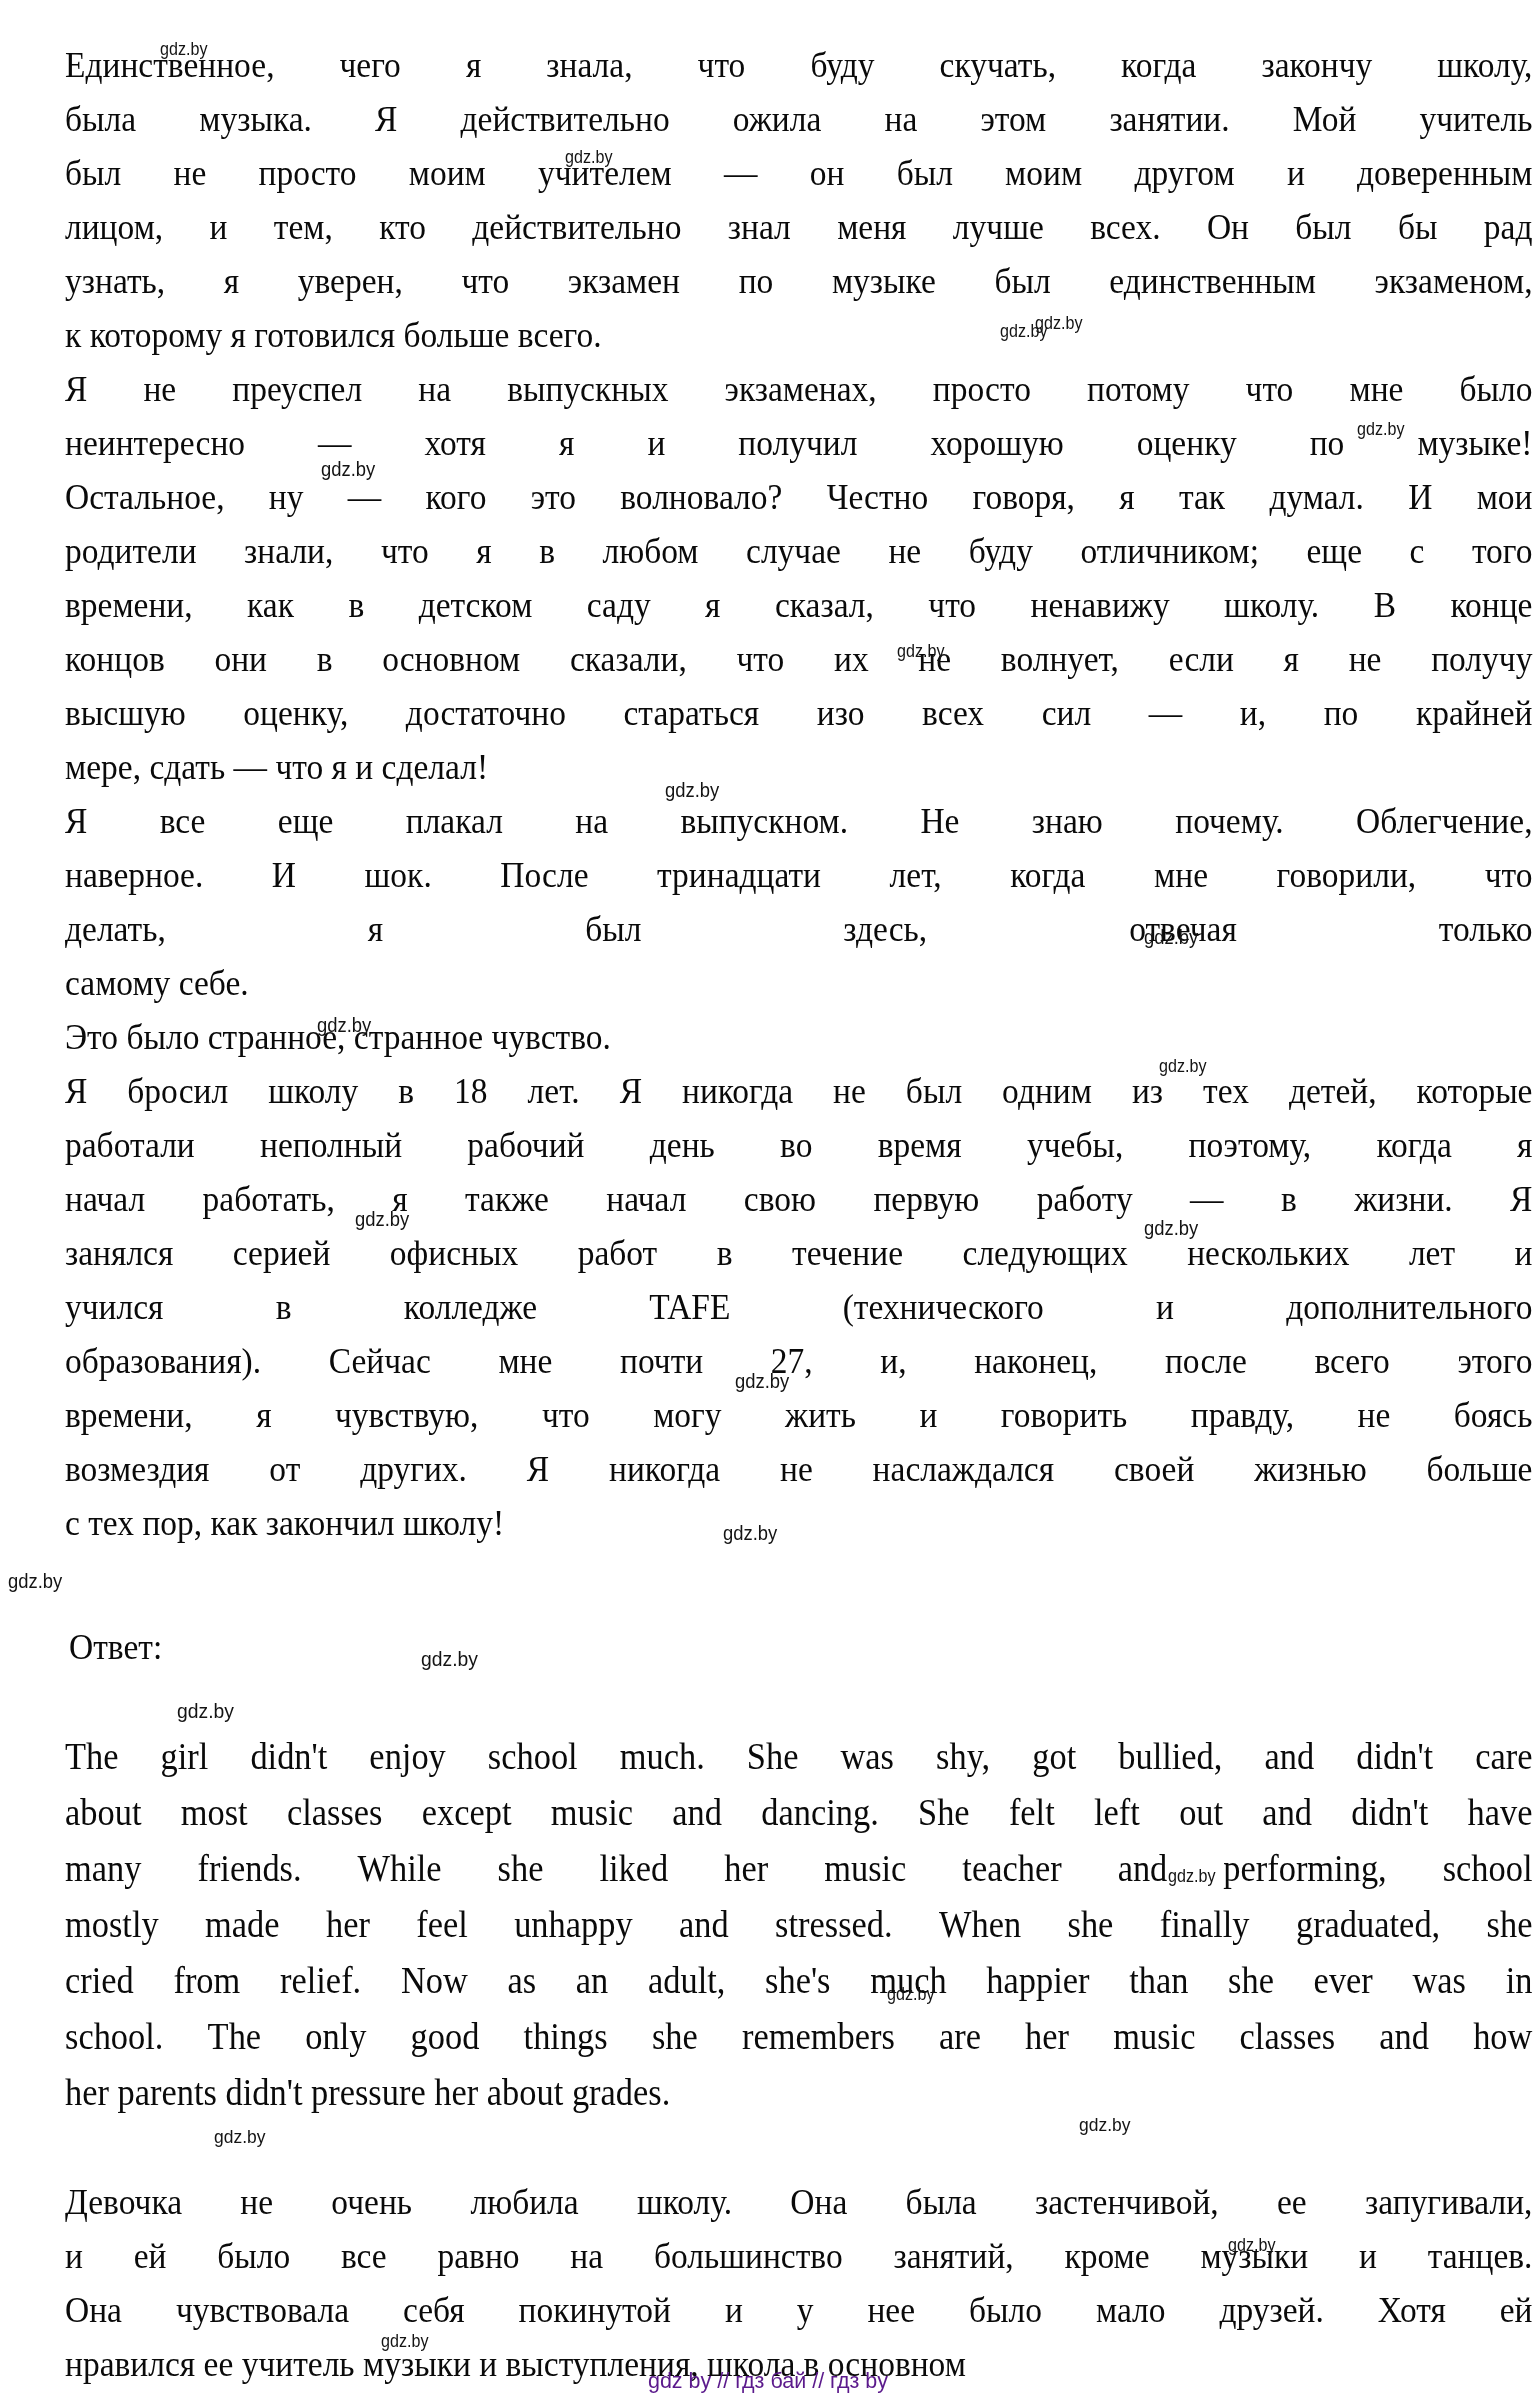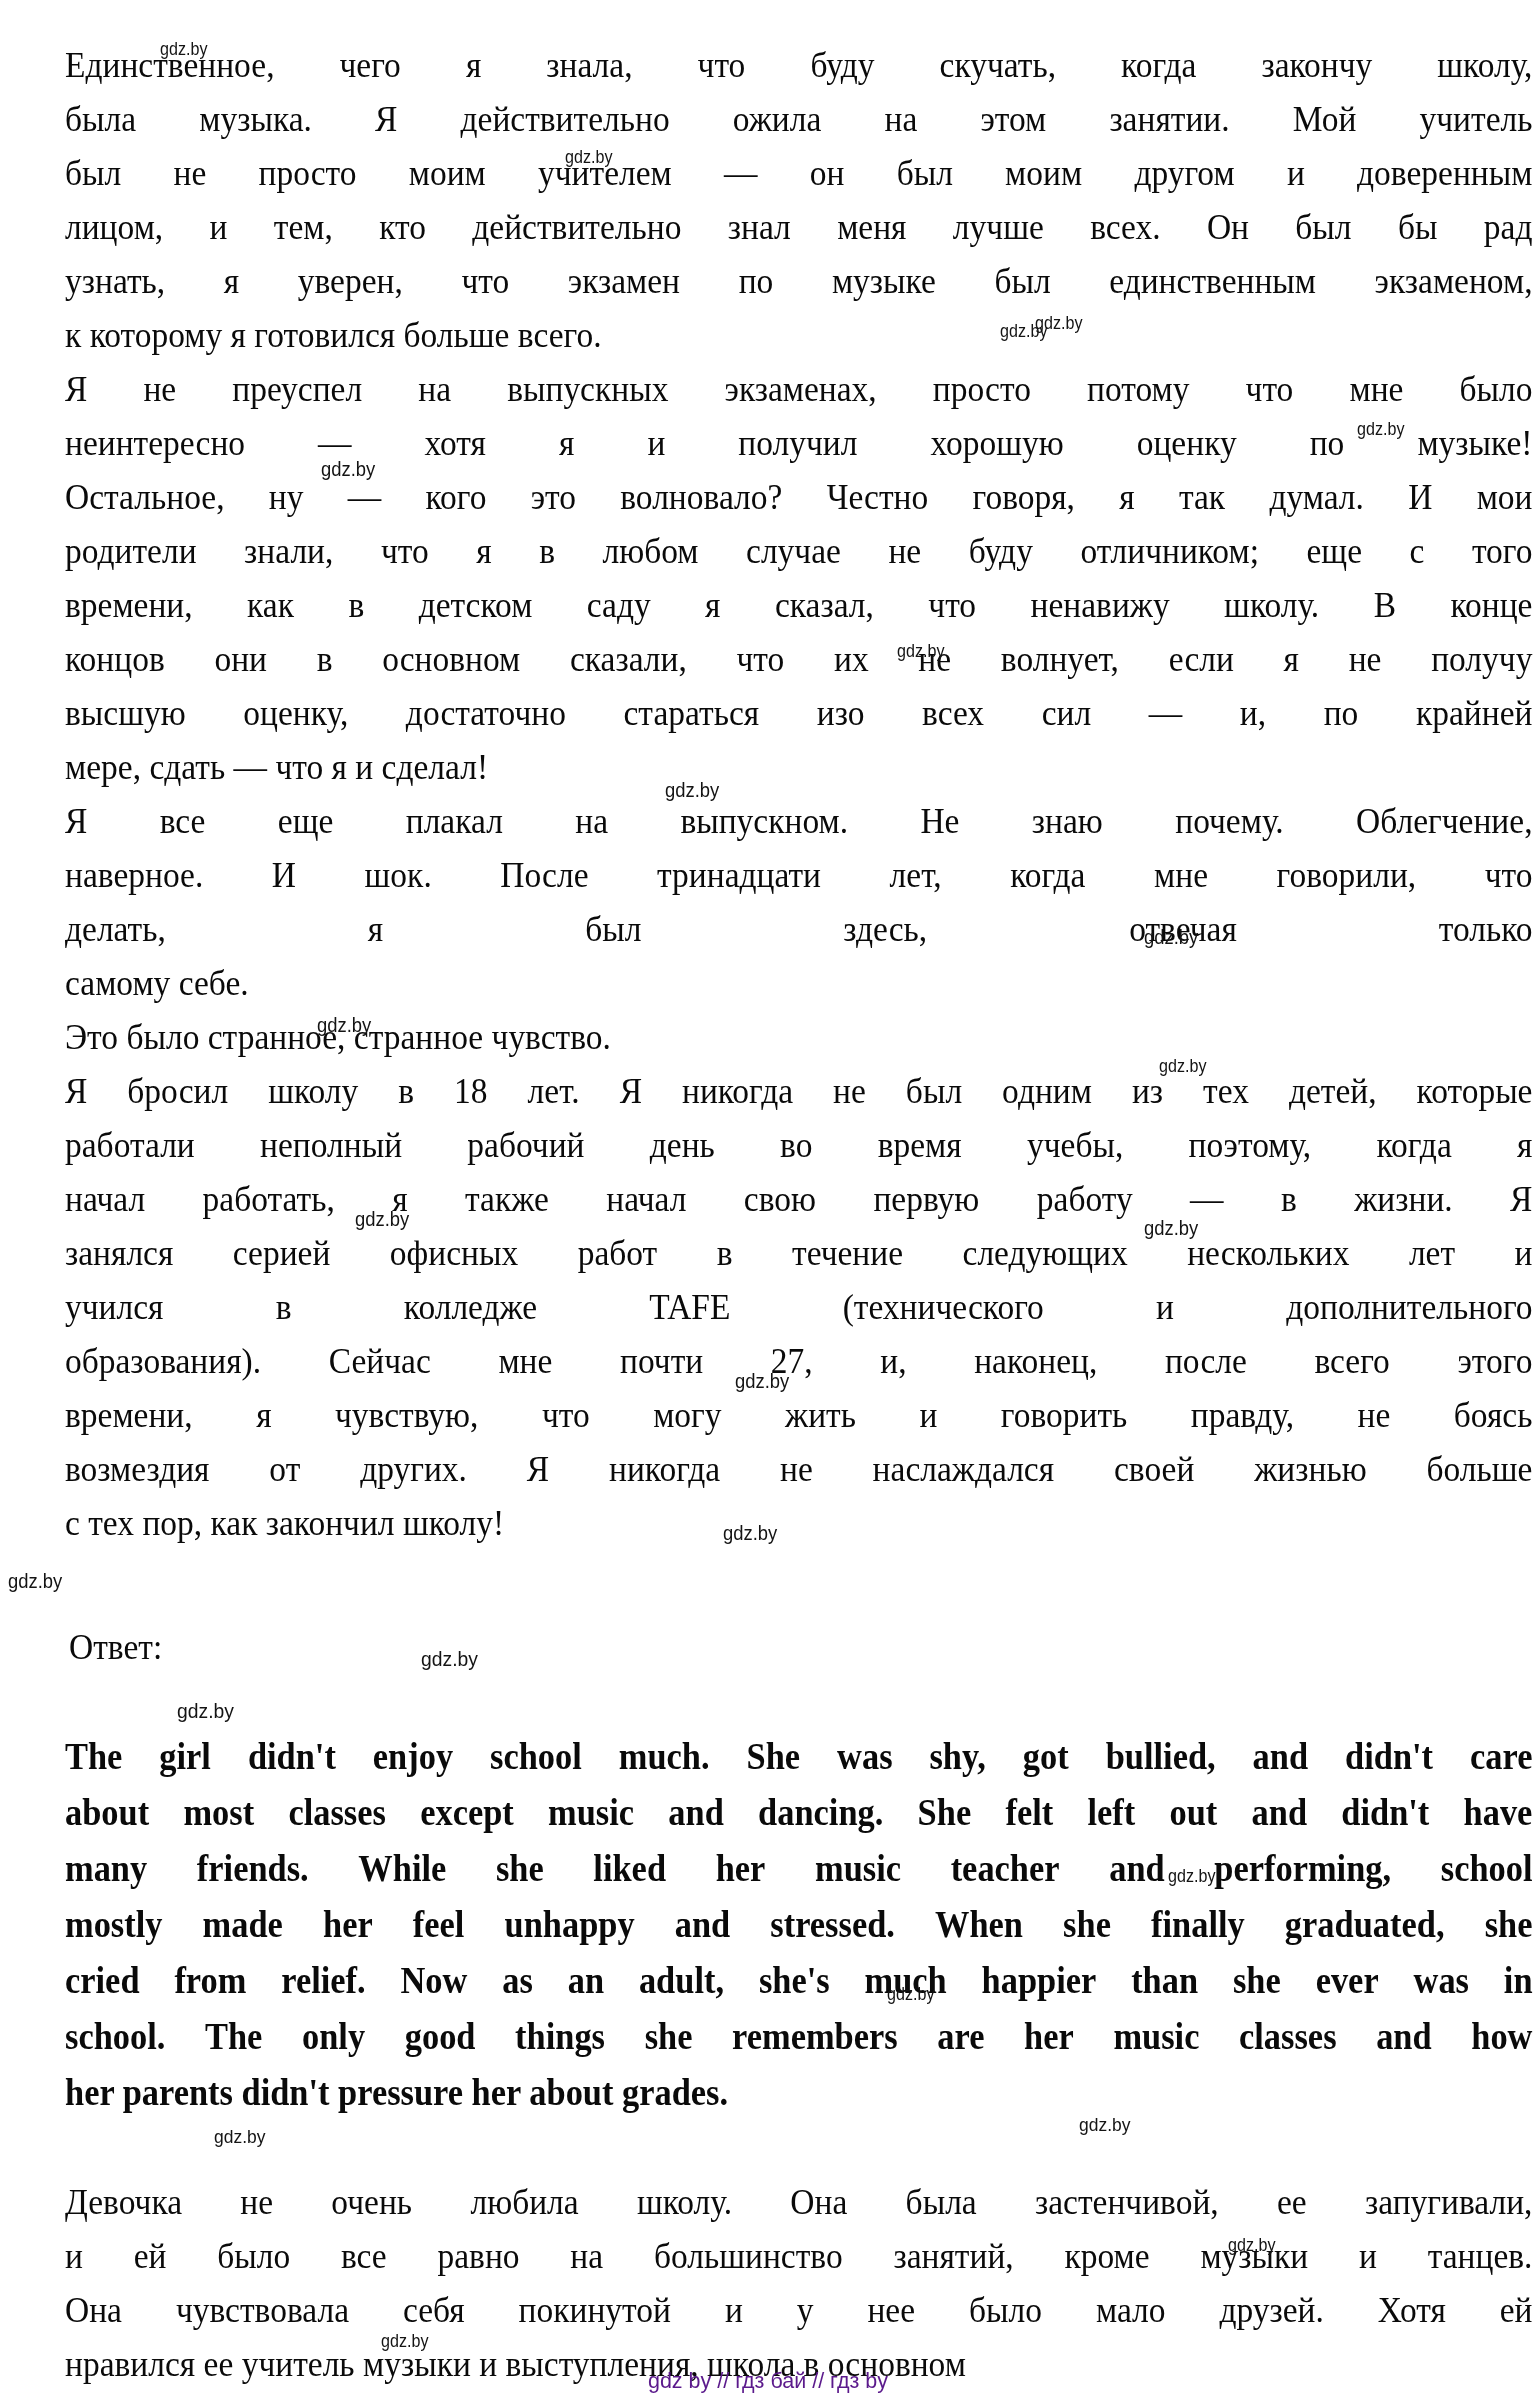--- a/index.html
+++ b/index.html
@@ -94,21 +94,20 @@
     transform: scaleX(0.93);
     transform-origin: left top;
   }
 
   
   .en-body {
     position: absolute;
     left: 65px;
     top: 1729px;
     width: 1467px;
-    font-weight: bold;
   }
 
   
   .ru2-body {
     position: absolute;
     left: 65px;
     top: 2175px;
     width: 1467px;
   }
 

